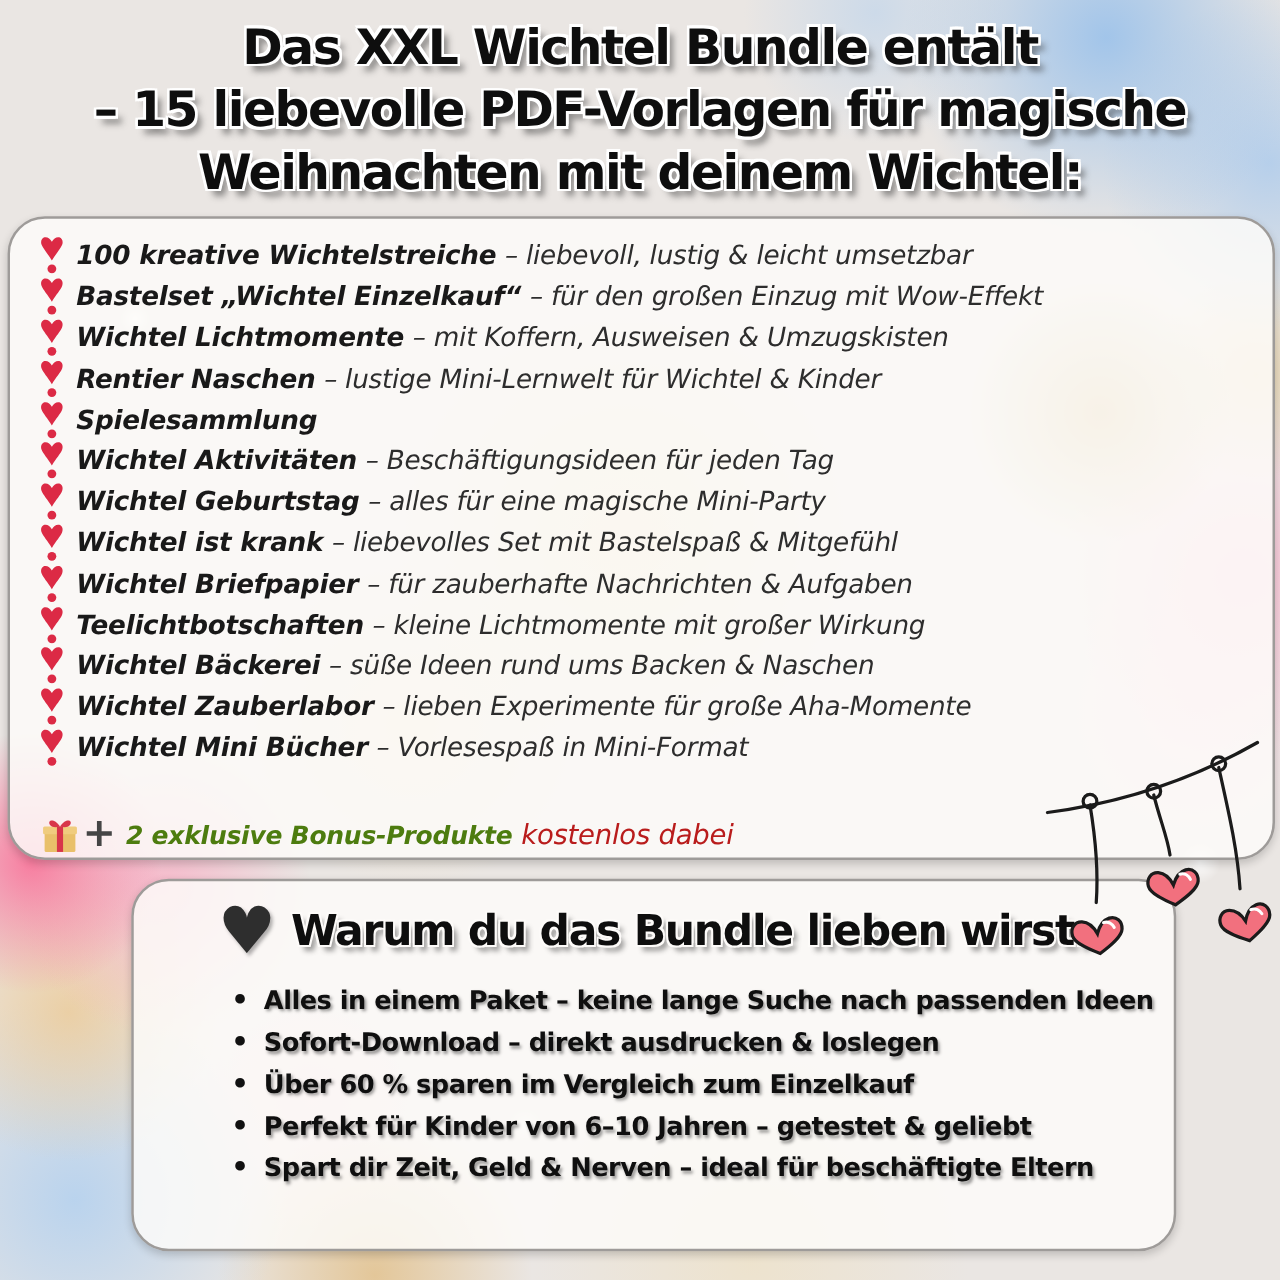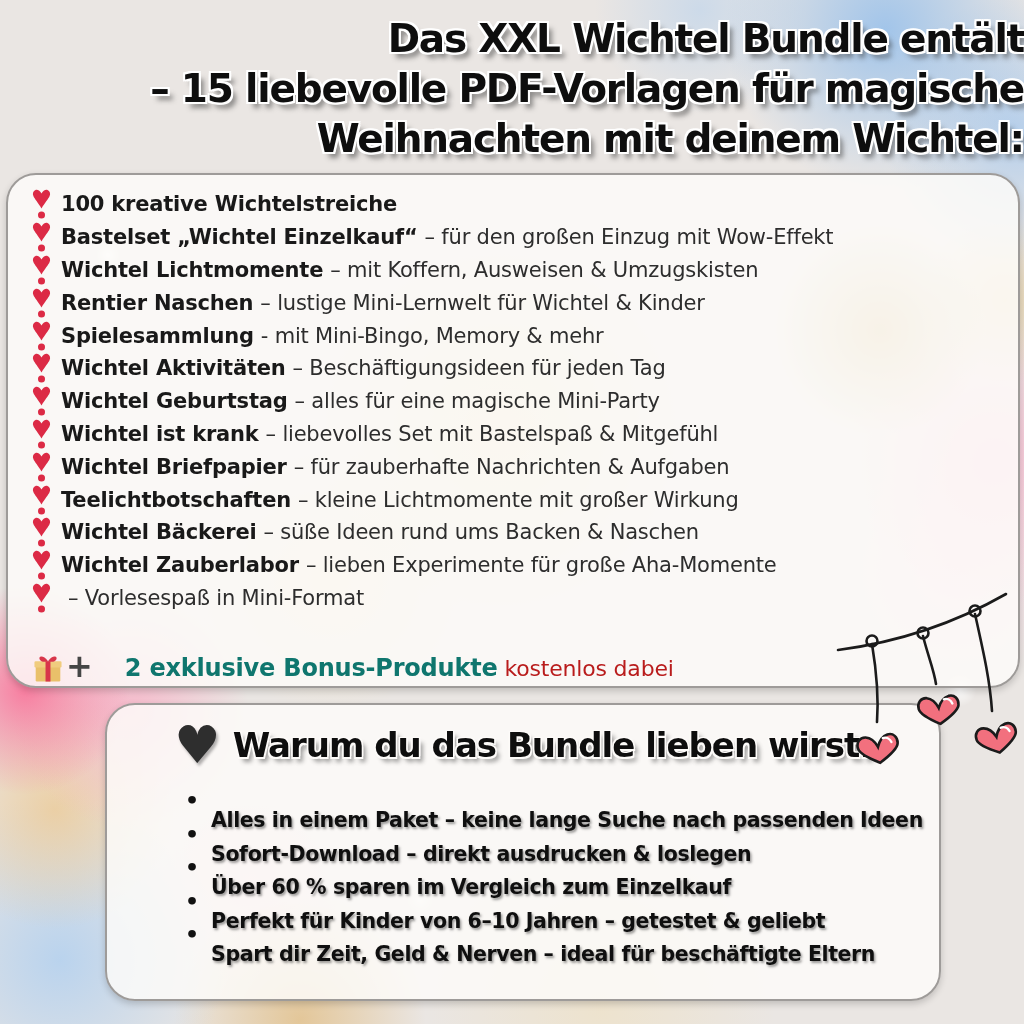--- a/index.html
+++ b/index.html
@@ -21,79 +21,80 @@
       radial-gradient(circle 170px at 130px 710px, rgba(250,168,193,0.7), rgba(250,168,193,0) 70%),
       radial-gradient(circle 170px at 55px 810px, rgba(236,202,150,0.8), rgba(236,202,150,0) 70%),
       radial-gradient(circle 230px at 60px 960px, rgba(183,210,238,0.95), rgba(183,210,238,0) 72%),
       radial-gradient(circle 180px at 300px 1020px, rgba(226,193,140,0.85), rgba(226,193,140,0) 70%),
       radial-gradient(circle 250px at 600px 1010px, rgba(240,224,188,0.55), rgba(240,224,188,0) 70%),
       radial-gradient(circle 150px at 250px 880px, rgba(252,204,220,0.55), rgba(252,204,220,0) 70%),
       radial-gradient(circle 16px at 108px 255px, rgba(255,255,255,0.95), rgba(255,255,255,0) 75%),
       radial-gradient(circle 22px at 960px 690px, rgba(255,255,255,0.9), rgba(255,255,255,0) 75%),
       radial-gradient(circle 18px at 420px 900px, rgba(255,255,255,0.7), rgba(255,255,255,0) 75%);
   }
-  .title-block{position:absolute;top:14px;left:0;width:1024px;text-align:right;z-index:3;}
+  .title-block{position:absolute;top:14px;left:0;width:1024px;text-align:center;z-index:3;}
   .title-line{
     font-size:39px;font-weight:800;letter-spacing:-1.2px;line-height:50px;color:#0e0e0e;
     text-shadow:
       -2px -2px 0 #ffffff, 2px -2px 0 #ffffff, -2px 2px 0 #ffffff, 2px 2px 0 #ffffff,
       0 -2px 0 #ffffff, 0 2px 0 #ffffff, -2px 0 0 #ffffff, 2px 0 0 #ffffff,
       5px 6px 5px rgba(50,50,50,0.5);
   }
   .panel{
     position:absolute;background:rgba(253,251,249,0.84);
     border:2px solid #9e9b99;border-radius:30px;
     box-shadow:0 3px 7px rgba(0,0,0,0.18);
     box-sizing:border-box;
   }
-  .list-panel{left:6px;top:173px;width:1014px;height:515px;padding:13px 4px 0 24px;}
+  .list-panel{left:6px;top:173px;width:1014px;height:515px;padding:13px 4px 0 24px;font-style:italic;}
   .list-item{display:flex;align-items:center;height:32.8px;}
   .hx-icon{width:19px;height:30px;margin-right:10px;flex:0 0 19px;}
   .item-name{font-size:21px;font-weight:700;color:#191919;white-space:nowrap;letter-spacing:-0.2px;}
   .item-desc{font-size:21px;font-weight:400;color:#2d2d2d;white-space:nowrap;margin-left:7px;letter-spacing:-0.2px;}
   .bonus-row{display:flex;align-items:center;margin-top:34px;height:40px;}
   .gift-icon{width:32px;height:32px;flex:0 0 32px;}
   .plus-glyph{font-size:32px;font-weight:900;color:#454545;margin:0 8px 4px 2px;line-height:32px;}
-  .bonus-bold{font-size:24px;font-weight:700;color:#0f766e;letter-spacing:-0.2px;margin-left:24px;}
+  .bonus-bold{font-size:20px;font-weight:700;color:#4d7c0f;letter-spacing:-0.2px;}
   .bonus-rest{font-size:22px;font-weight:400;color:#b91c1c;margin-left:7px;letter-spacing:-0.2px;}
   .benefits-panel{left:105px;top:703px;width:836px;height:298px;padding:14px 30px 0 30px;}
   .benefits-head{display:flex;align-items:center;justify-content:center;gap:12px;}
   .black-heart{font-size:52px;line-height:52px;color:#2e2e2e;text-shadow:2px 3px 3px rgba(60,60,60,0.4);}
   .benefits-title{
     font-size:34px;font-weight:800;letter-spacing:-1px;color:#0e0e0e;
     text-shadow:
       -1.5px -1.5px 0 #fdfbf9, 1.5px -1.5px 0 #fdfbf9, -1.5px 1.5px 0 #fdfbf9, 1.5px 1.5px 0 #fdfbf9,
       4px 5px 4px rgba(50,50,50,0.45);
   }
   .benefits-list{margin:16px 0 0 48px;}
   .benefit-item{display:flex;align-items:flex-start;height:33.5px;}
   .bullet-dot{font-size:22px;font-weight:900;color:#111;margin-right:12px;line-height:27px;}
   .benefit-text{
     font-size:20.5px;font-weight:700;letter-spacing:-0.4px;color:#0f0f0f;line-height:27px;
-    text-shadow:1.5px 2px 2.5px rgba(30,30,30,0.45);white-space:nowrap;margin-top:20px;
+    text-shadow:1.5px 2px 2.5px rgba(30,30,30,0.45);white-space:nowrap;
   }
   .hearts-deco{position:absolute;left:826px;top:580px;width:198px;height:212px;z-index:6;pointer-events:none;}
 </style>
 </head>
 <body>
 
 <div class="title-block">
   <div class="title-line">Das XXL Wichtel Bundle entält</div>
   <div class="title-line">– 15 liebevolle PDF-Vorlagen für magische</div>
   <div class="title-line">Weihnachten mit deinem Wichtel:</div>
 </div>
 
 <div class="panel list-panel">
   <div id="list-items">
       <div class="list-item">
         <svg class="hx-icon" viewBox="0 0 20 34">
           <path fill="#DC2A45" d="M10 5 C 8.5 2 5.5 0.2 3.2 1 C 0.5 2 -0.5 5 0.8 8 C 2.2 11.3 6 15.5 10 22 C 14 15.5 17.8 11.3 19.2 8 C 20.5 5 19.5 2 16.8 1 C 14.5 0.2 11.5 2 10 5 Z"></path>
           <circle cx="10" cy="29.5" r="4" fill="#DC2A45"></circle>
         </svg>
         <span class="item-name">100 kreative Wichtelstreiche</span>
+        <span class="item-desc">– liebevoll, lustig &amp; leicht umsetzbar</span>
       </div>
       <div class="list-item">
         <svg class="hx-icon" viewBox="0 0 20 34">
           <path fill="#DC2A45" d="M10 5 C 8.5 2 5.5 0.2 3.2 1 C 0.5 2 -0.5 5 0.8 8 C 2.2 11.3 6 15.5 10 22 C 14 15.5 17.8 11.3 19.2 8 C 20.5 5 19.5 2 16.8 1 C 14.5 0.2 11.5 2 10 5 Z"></path>
           <circle cx="10" cy="29.5" r="4" fill="#DC2A45"></circle>
         </svg>
         <span class="item-name">Bastelset „Wichtel Einzelkauf“</span>
         <span class="item-desc">– für den großen Einzug mit Wow-Effekt</span>
       </div>
       <div class="list-item">
@@ -111,21 +112,20 @@
         </svg>
         <span class="item-name">Rentier Naschen</span>
         <span class="item-desc">– lustige Mini-Lernwelt für Wichtel &amp; Kinder</span>
       </div>
       <div class="list-item">
         <svg class="hx-icon" viewBox="0 0 20 34">
           <path fill="#DC2A45" d="M10 5 C 8.5 2 5.5 0.2 3.2 1 C 0.5 2 -0.5 5 0.8 8 C 2.2 11.3 6 15.5 10 22 C 14 15.5 17.8 11.3 19.2 8 C 20.5 5 19.5 2 16.8 1 C 14.5 0.2 11.5 2 10 5 Z"></path>
           <circle cx="10" cy="29.5" r="4" fill="#DC2A45"></circle>
         </svg>
         <span class="item-name">Spielesammlung</span>
-        <span class="item-desc">- mit Mini-Bingo, Memory &amp; mehr</span>
       </div>
       <div class="list-item">
         <svg class="hx-icon" viewBox="0 0 20 34">
           <path fill="#DC2A45" d="M10 5 C 8.5 2 5.5 0.2 3.2 1 C 0.5 2 -0.5 5 0.8 8 C 2.2 11.3 6 15.5 10 22 C 14 15.5 17.8 11.3 19.2 8 C 20.5 5 19.5 2 16.8 1 C 14.5 0.2 11.5 2 10 5 Z"></path>
           <circle cx="10" cy="29.5" r="4" fill="#DC2A45"></circle>
         </svg>
         <span class="item-name">Wichtel Aktivitäten</span>
         <span class="item-desc">– Beschäftigungsideen für jeden Tag</span>
       </div>
       <div class="list-item">
@@ -174,20 +174,21 @@
           <circle cx="10" cy="29.5" r="4" fill="#DC2A45"></circle>
         </svg>
         <span class="item-name">Wichtel Zauberlabor</span>
         <span class="item-desc">– lieben Experimente für große Aha-Momente</span>
       </div>
       <div class="list-item">
         <svg class="hx-icon" viewBox="0 0 20 34">
           <path fill="#DC2A45" d="M10 5 C 8.5 2 5.5 0.2 3.2 1 C 0.5 2 -0.5 5 0.8 8 C 2.2 11.3 6 15.5 10 22 C 14 15.5 17.8 11.3 19.2 8 C 20.5 5 19.5 2 16.8 1 C 14.5 0.2 11.5 2 10 5 Z"></path>
           <circle cx="10" cy="29.5" r="4" fill="#DC2A45"></circle>
         </svg>
+        <span class="item-name">Wichtel Mini Bücher</span>
         <span class="item-desc">– Vorlesespaß in Mini-Format</span>
       </div>
     </div>
   <div class="bonus-row">
     <svg class="gift-icon" viewBox="0 0 26 26">
       <rect x="3" y="11" width="20" height="13" rx="1" fill="#E9C06A"></rect>
       <rect x="2" y="7.5" width="22" height="5" rx="1" fill="#F0CC7E"></rect>
       <rect x="11" y="7.5" width="4" height="16.5" fill="#D8354A"></rect>
       <path d="M13 7.5 C9 1.5 4.5 3.5 6.5 6.5 C8 8.5 11 8 13 7.5 Z" fill="#D8354A"></path>
       <path d="M13 7.5 C17 1.5 21.5 3.5 19.5 6.5 C18 8.5 15 8 13 7.5 Z" fill="#D8354A"></path>

